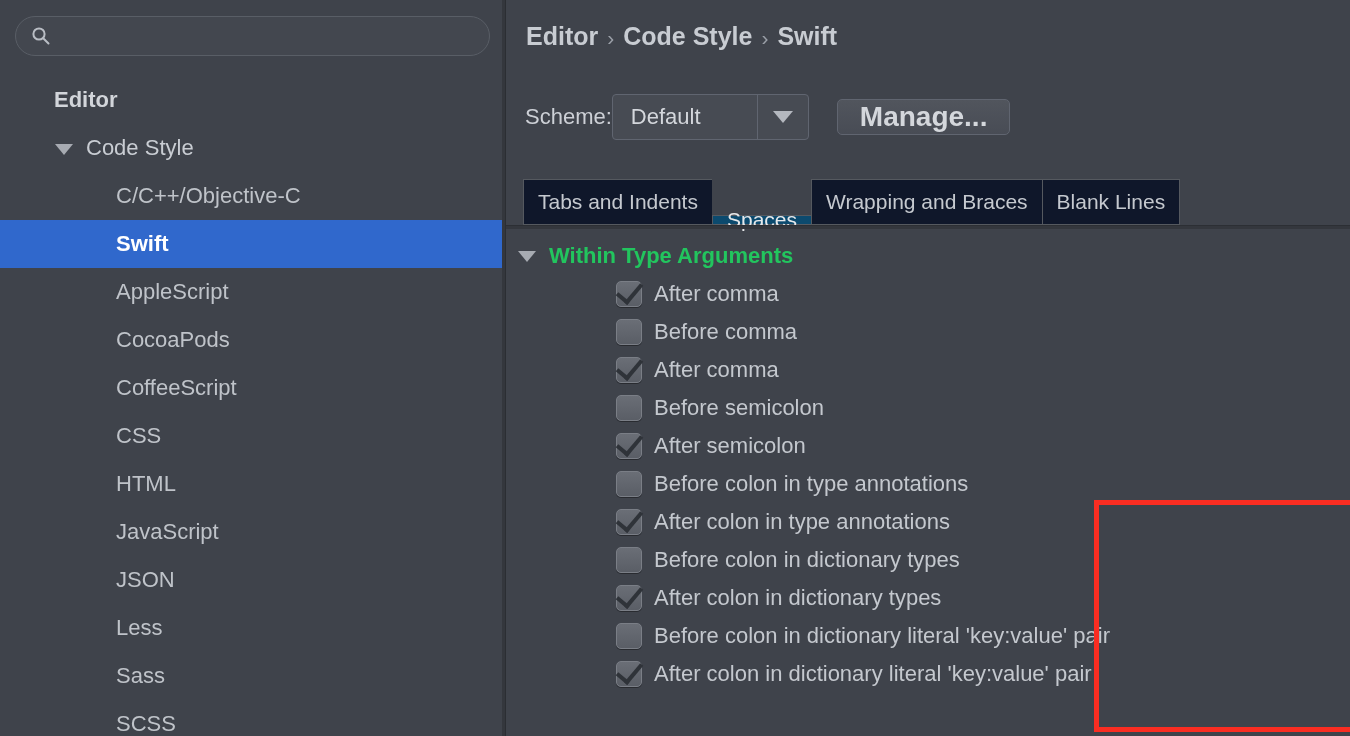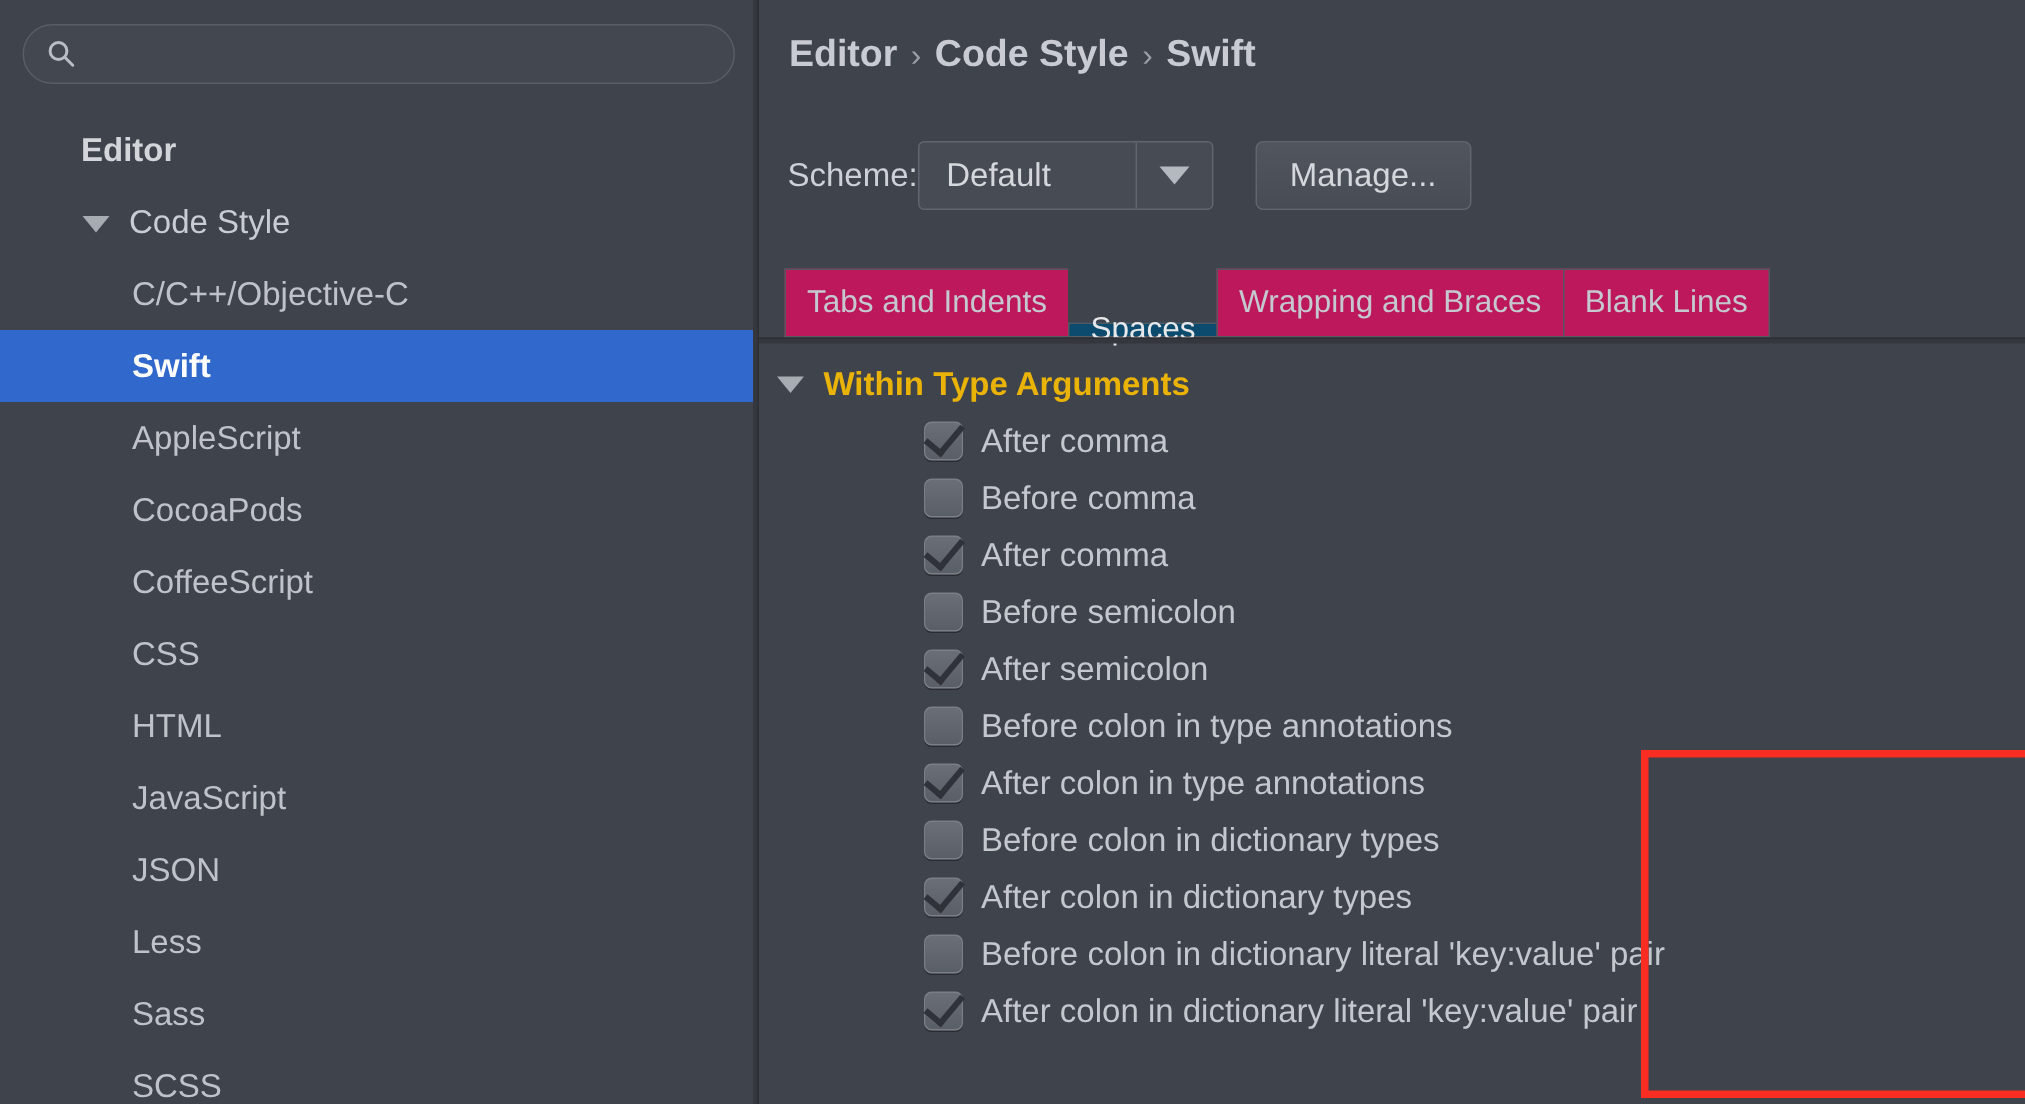--- a/index.html
+++ b/index.html
@@ -77,21 +77,21 @@
   .tree-row.group-root {
     font-weight: bold;
     color: #d2d5da;
     padding-left: 54px;
   }
   .tree-row.group {
     padding-left: 55px;
     color: #c9cdd3;
   }
   .tree-row.leaf {
-    padding-left: 88px;
+    padding-left: 116px;
   }
   .tree-row.selected {
     background: #3068cc;
     color: #ffffff;
     font-weight: bold;
   }
   .disclosure {
     width: 0; height: 0;
     border-left: 9px solid transparent;
     border-right: 9px solid transparent;
@@ -181,48 +181,49 @@
     justify-content: center;
   }
   .caret-down {
     width: 0; height: 0;
     border-left: 10px solid transparent;
     border-right: 10px solid transparent;
     border-top: 12px solid #b4b8bf;
   }
   .manage-btn {
     margin-left: 28px;
-    height: 46px;
+    height: 36px;
     display: flex;
     align-items: center;
     padding: 0 22px;
     border: 1px solid #606570;
     border-radius: 5px;
     background: linear-gradient(180deg, #51555d 0%, #484c55 100%);
-    font-size: 22px;
+    font-size: 28px;
     color: #d4d7dc;
     white-space: nowrap;
+    font-weight: bold;
   }
 
   
   #tabs {
     position: absolute;
     left: 17px;
     top: 179px;
     height: 46px;
     display: flex;
     align-items: stretch;
   }
   .tab {
     display: flex;
     align-items: center;
     padding: 0 14px;
     font-size: 21px;
     color: #c5c9cf;
-    background: #be185d;
+    background: #0f172a;
     border: 1px solid #55595f;
     border-right: none;
     white-space: nowrap;
   }
   .tab:first-child { border-left: 1px solid #55595f; }
   .tab:last-child { border-right: 1px solid #55595f; }
   .tab.active {
     background: #0c4a6e;
     color: #e6e8ea;
     border-bottom-color: #585c63;
@@ -248,21 +249,21 @@
   .s-row {
     height: 38px;
     display: flex;
     align-items: center;
     white-space: nowrap;
   }
   .s-row.header {
     padding-left: 12px;
     font-size: 22px;
     font-weight: bold;
-    color: #eab308;
+    color: #22c55e;
   }
   .s-row.item {
     padding-left: 110px;
     font-size: 22px;
     color: #c4c8ce;
   }
   .s-disclosure {
     width: 0; height: 0;
     border-left: 9px solid transparent;
     border-right: 9px solid transparent;

